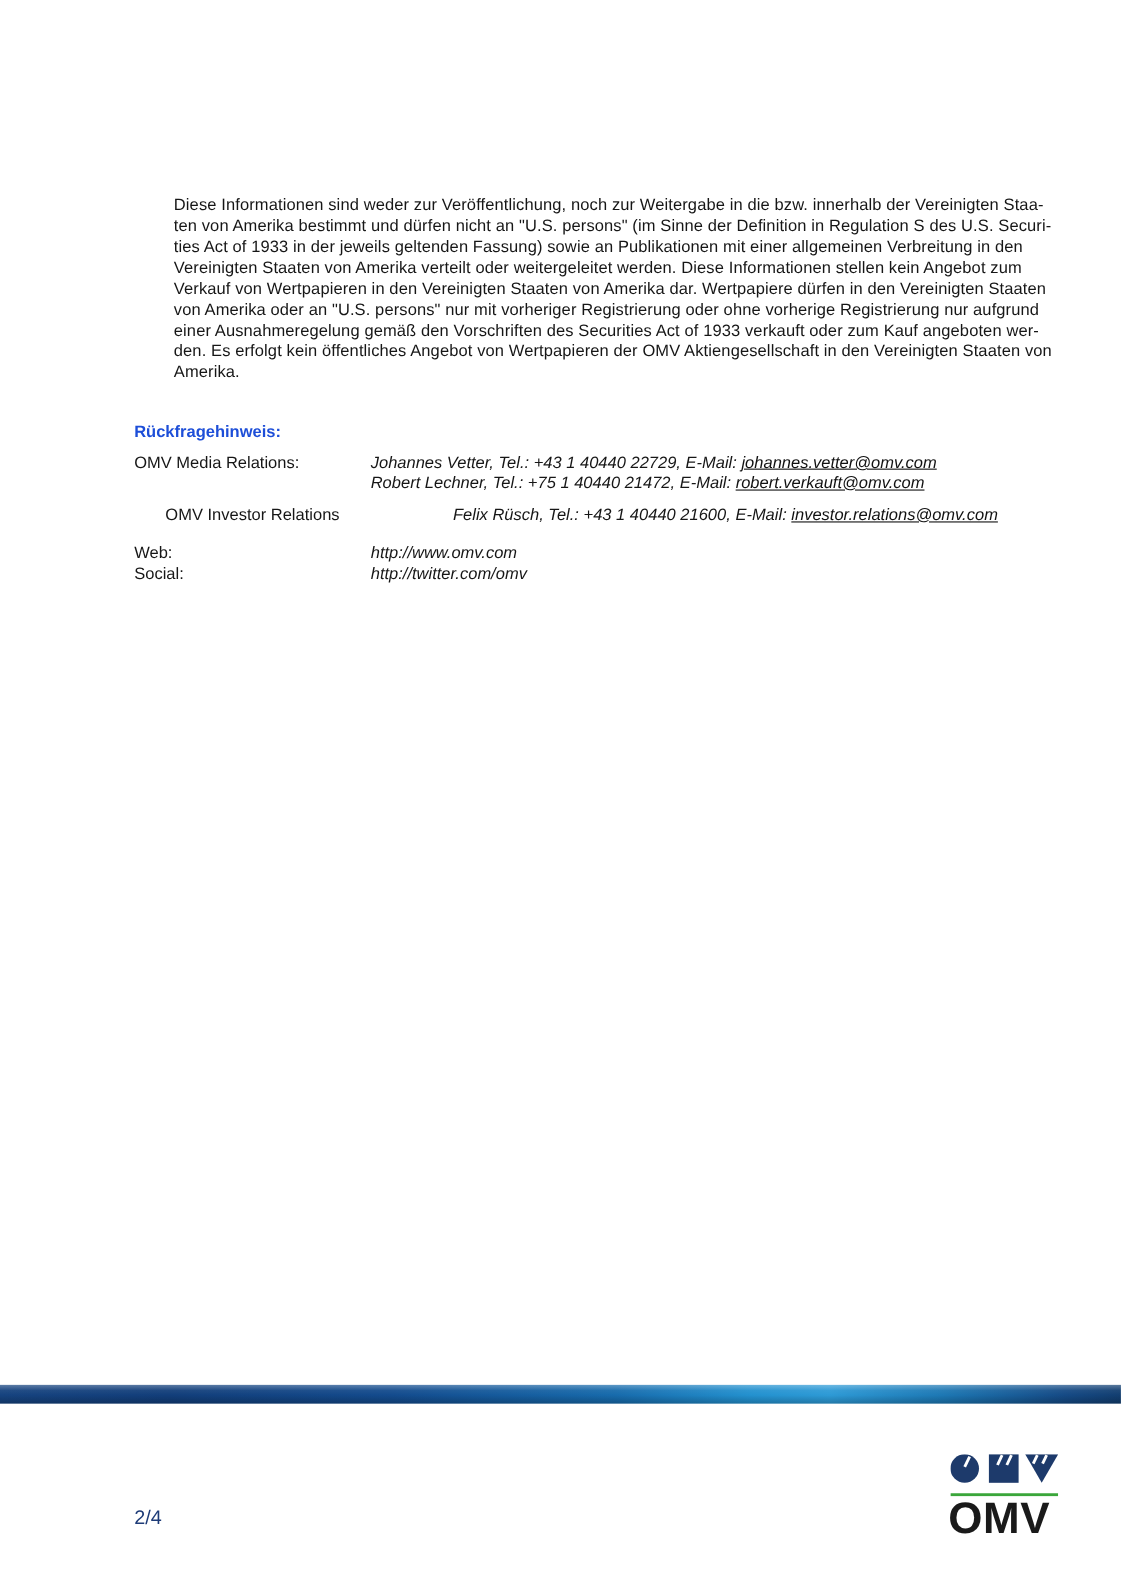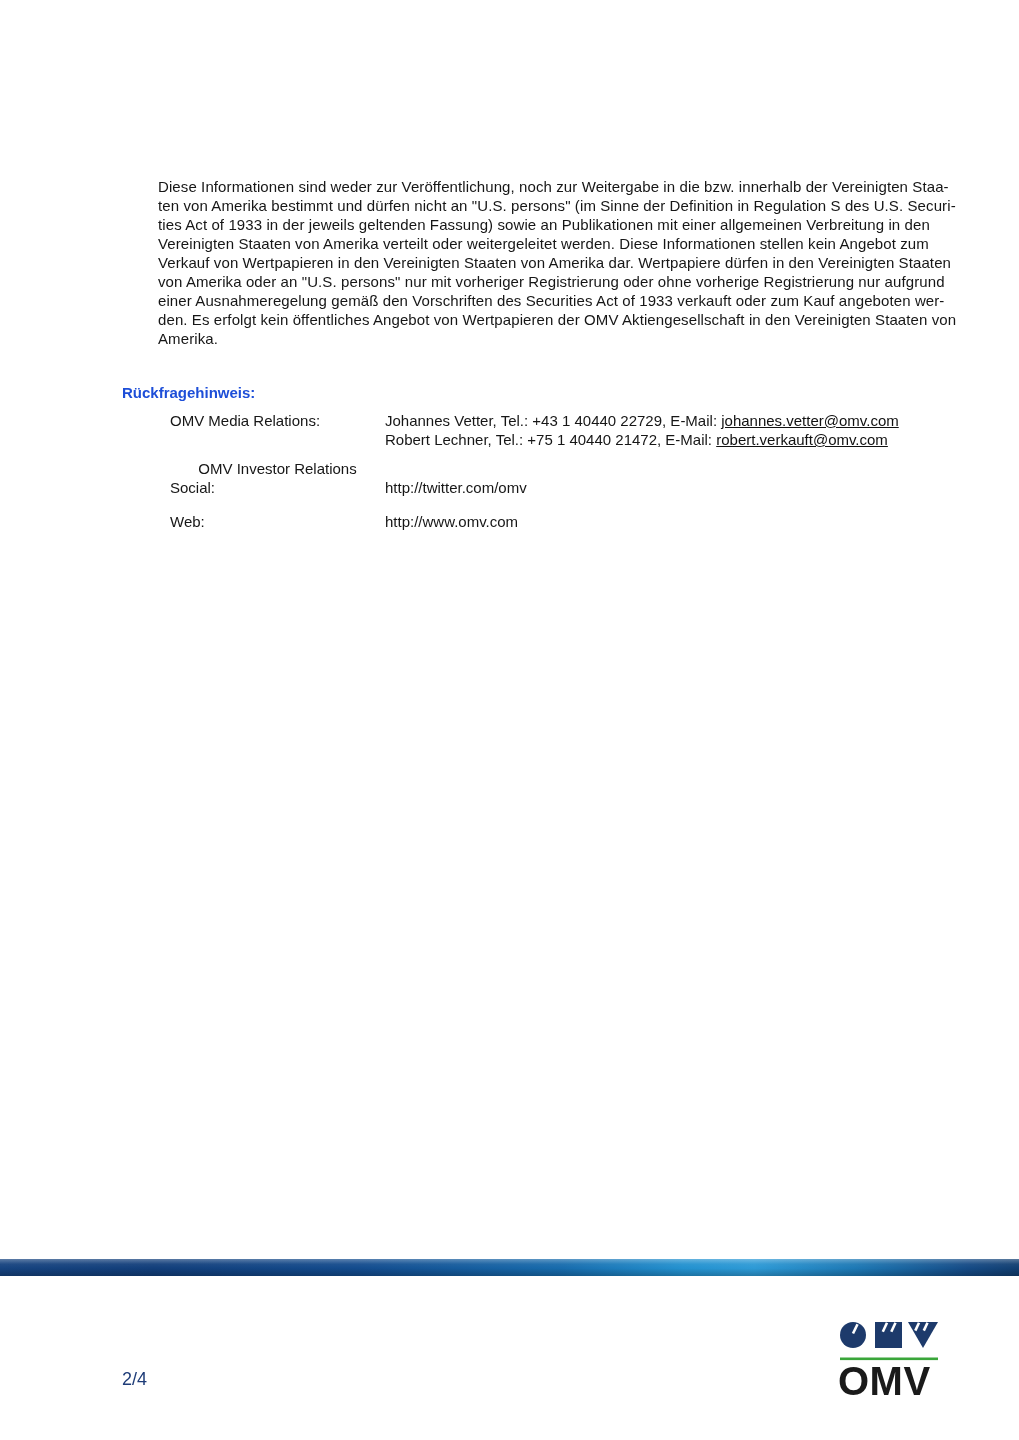--- a/index.html
+++ b/index.html
@@ -46,23 +46,22 @@
   }
   .contact-row {
     display: flex;
     align-items: flex-start;
   }
   .contact-row.gap-md { margin-top: 10px; text-align: center; }
   .contact-row.gap-lg { margin-top: 15px; }
   .contact-label {
     flex: 0 0 215px;
     white-space: nowrap;
-    margin-left: 48px;
   }
-  .contact-value { flex: 1 1 auto; }
+  .contact-value { flex: 1 1 auto; font-style: italic; }
   .contact-line { white-space: nowrap; }
   .email-link {
     color: #111111;
     text-decoration: underline;
     cursor: pointer;
   }
 
   
   .footer-bar {
     position: absolute;
@@ -88,21 +87,21 @@
     height: 100%;
     background: linear-gradient(180deg,
       rgba(255,255,255,0.30) 0%,
       rgba(255,255,255,0.05) 30%,
       rgba(0,0,0,0.00) 55%,
       rgba(0,0,0,0.22) 100%);
   }
 
   .logo {
     position: absolute;
-    left: 840px;
+    left: 864px;
     top: 1322px;
     width: 98px;
   }
   .logo-symbol { display: block; }
   .logo-wordmark {
     margin-top: 2px;
     margin-left: -2px;
     font-size: 40px;
     line-height: 36px;
     font-weight: bold;
@@ -143,33 +142,36 @@
       <div class="contact-row">
         <div class="contact-label">OMV Media Relations:</div>
         <div class="contact-value">
           <div class="contact-line"><span>Johannes Vetter, Tel.: +43 1 40440 22729, E-Mail: </span><a class="email-link" href="#">johannes.vetter@omv.com</a></div>
           <div class="contact-line"><span>Robert Lechner, Tel.: +75 1 40440 21472, E-Mail: </span><a class="email-link" href="#">robert.verkauft@omv.com</a></div>
         </div>
       </div>
 
       <div class="contact-row gap-md">
         <div class="contact-label">OMV Investor Relations</div>
-      </div>
-
-      <div class="contact-row">
-        <div class="contact-label">Social:</div>
         <div class="contact-value">
-          <div class="contact-line">http://twitter.com/omv</div>
+          <div class="contact-line"><span>Felix Rüsch, Tel.: +43 1 40440 21600, E-Mail: </span><a class="email-link" href="#">investor.relations@omv.com</a></div>
         </div>
       </div>
 
       <div class="contact-row gap-lg">
         <div class="contact-label">Web:</div>
         <div class="contact-value">
           <div class="contact-line">http://www.omv.com</div>
+        </div>
+      </div>
+
+      <div class="contact-row">
+        <div class="contact-label">Social:</div>
+        <div class="contact-value">
+          <div class="contact-line">http://twitter.com/omv</div>
         </div>
       </div>
 
     </div>
   </div>
 
   <div class="footer-bar"></div>
 
   <div class="logo">
     <svg class="logo-symbol" width="98" height="39" viewBox="0 0 98 39" xmlns="http://www.w3.org/2000/svg">

